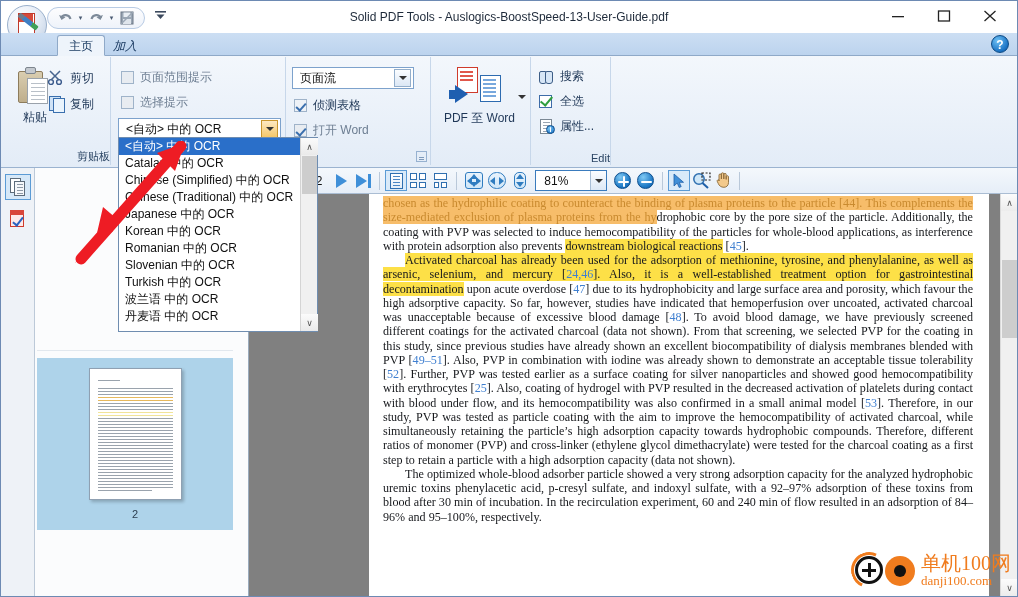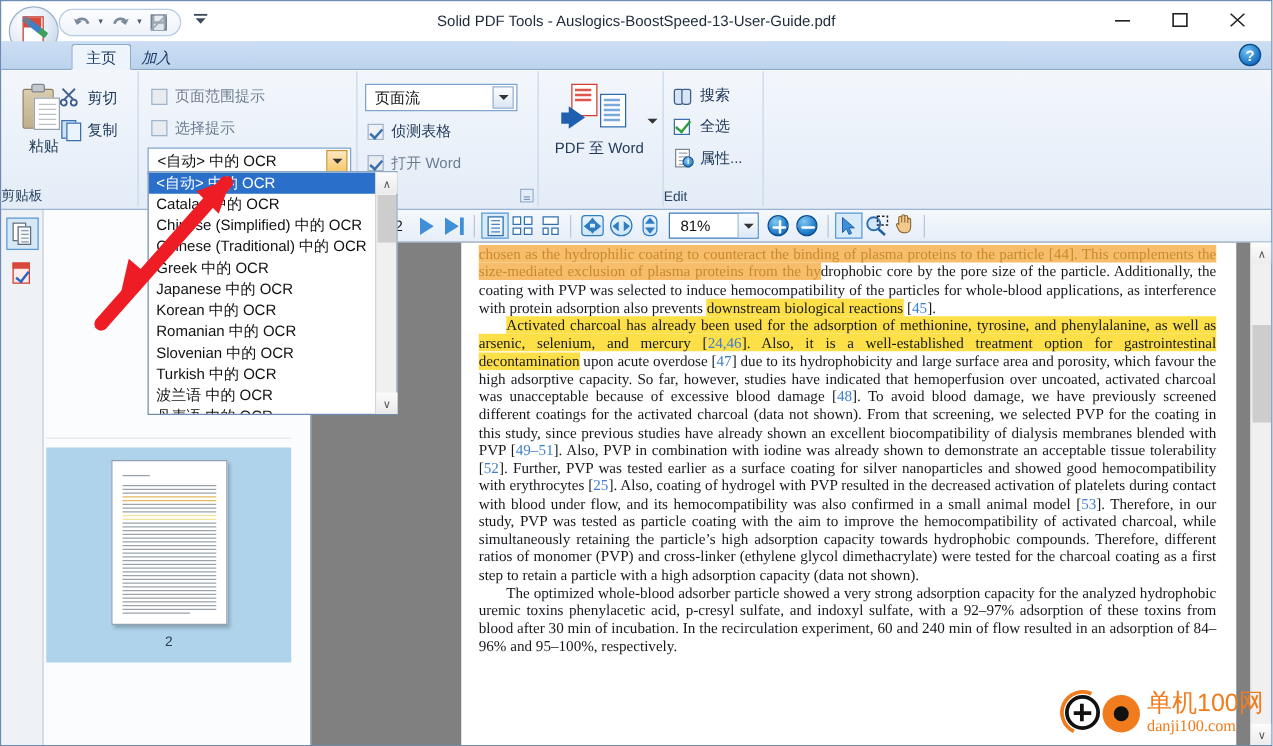--- a/index.html
+++ b/index.html
@@ -97,21 +97,21 @@
     position: absolute; left: 0; top: 55px; width: 1016px; height: 112px;
     background: linear-gradient(#f3f7fc,#e3ecf7);
     border-bottom: 1px solid #9bb3d0;
   }
   .group {
     position: absolute; top: 1px; height: 108px;
     border-right: 1px solid #c7d7ea;
   }
   .group-label {
     position: absolute; bottom: 1px; left: 0; width: 100%;
-    text-align: left; font-size: 11px; color: #2a4463;
+    text-align: right; font-size: 11px; color: #2a4463;
   }
   .group-dialog {
     position: absolute; bottom: 3px; right: 3px; width: 11px; height: 11px;
     border: 1px solid #7d9ec4; opacity: .75;
   }
   .group-dialog::after {
     content: ""; position: absolute; left: 2px; top: 5px;
     width: 5px; height: 1px; background: #5d7fa8;
     box-shadow: 0 2px 0 #5d7fa8;
   }
@@ -405,21 +405,21 @@
     position: absolute; left: -2px; top: 2px; width: 36px; height: 36px; border-radius: 50%;
     border: 3px solid #f07c1e; border-right-color: transparent; border-bottom-color: transparent;
     transform: rotate(-20deg);
   }
   .wm-c2 {
     position: absolute; left: 32px; top: 6px; width: 30px; height: 30px; border-radius: 50%;
     background: #f07c1e; display: flex; align-items: center; justify-content: center;
   }
   .wm-c2::after { content:""; width: 12px; height: 12px; border-radius: 50%; background: #111; }
   .wm-text { margin-left: 2px; line-height: 1.05; }
-  .wm-cn { font-size: 20px; color: #f07c1e; font-family: Liberation Sans, sans-serif; }
+  .wm-cn { font-size: 20px; color: #f07c1e; font-family: Liberation Serif, serif; }
   .wm-en { font-size: 13px; color: #f07c1e; font-family: "Liberation Serif", serif; }
 </style>
 </head>
 <body>
 
 <div id="app">
 
   <div class="titlebar">
     <div class="title-text">Solid PDF Tools - Auslogics-BoostSpeed-13-User-Guide.pdf</div>
 
@@ -777,21 +777,20 @@
       <div class="wm-en">danji100.com</div>
     </div>
   </div>
 
   <div class="dropdown-list">
     <div class="dd-items" id="dd-items">
         <div class="dd-item sel">&lt;自动&gt; 中的 OCR</div>
         <div class="dd-item">Catalan 中的 OCR</div>
         <div class="dd-item">Chinese (Simplified) 中的 OCR</div>
         <div class="dd-item">Chinese (Traditional) 中的 OCR</div>
-        <div class="dd-item">Greek 中的 OCR</div>
         <div class="dd-item">Japanese 中的 OCR</div>
         <div class="dd-item">Korean 中的 OCR</div>
         <div class="dd-item">Romanian 中的 OCR</div>
         <div class="dd-item">Slovenian 中的 OCR</div>
         <div class="dd-item">Turkish 中的 OCR</div>
         <div class="dd-item">波兰语 中的 OCR</div>
         <div class="dd-item">丹麦语 中的 OCR</div>
       </div>
     <div class="dd-scroll">
       <div class="dd-arrow up">∧</div>

